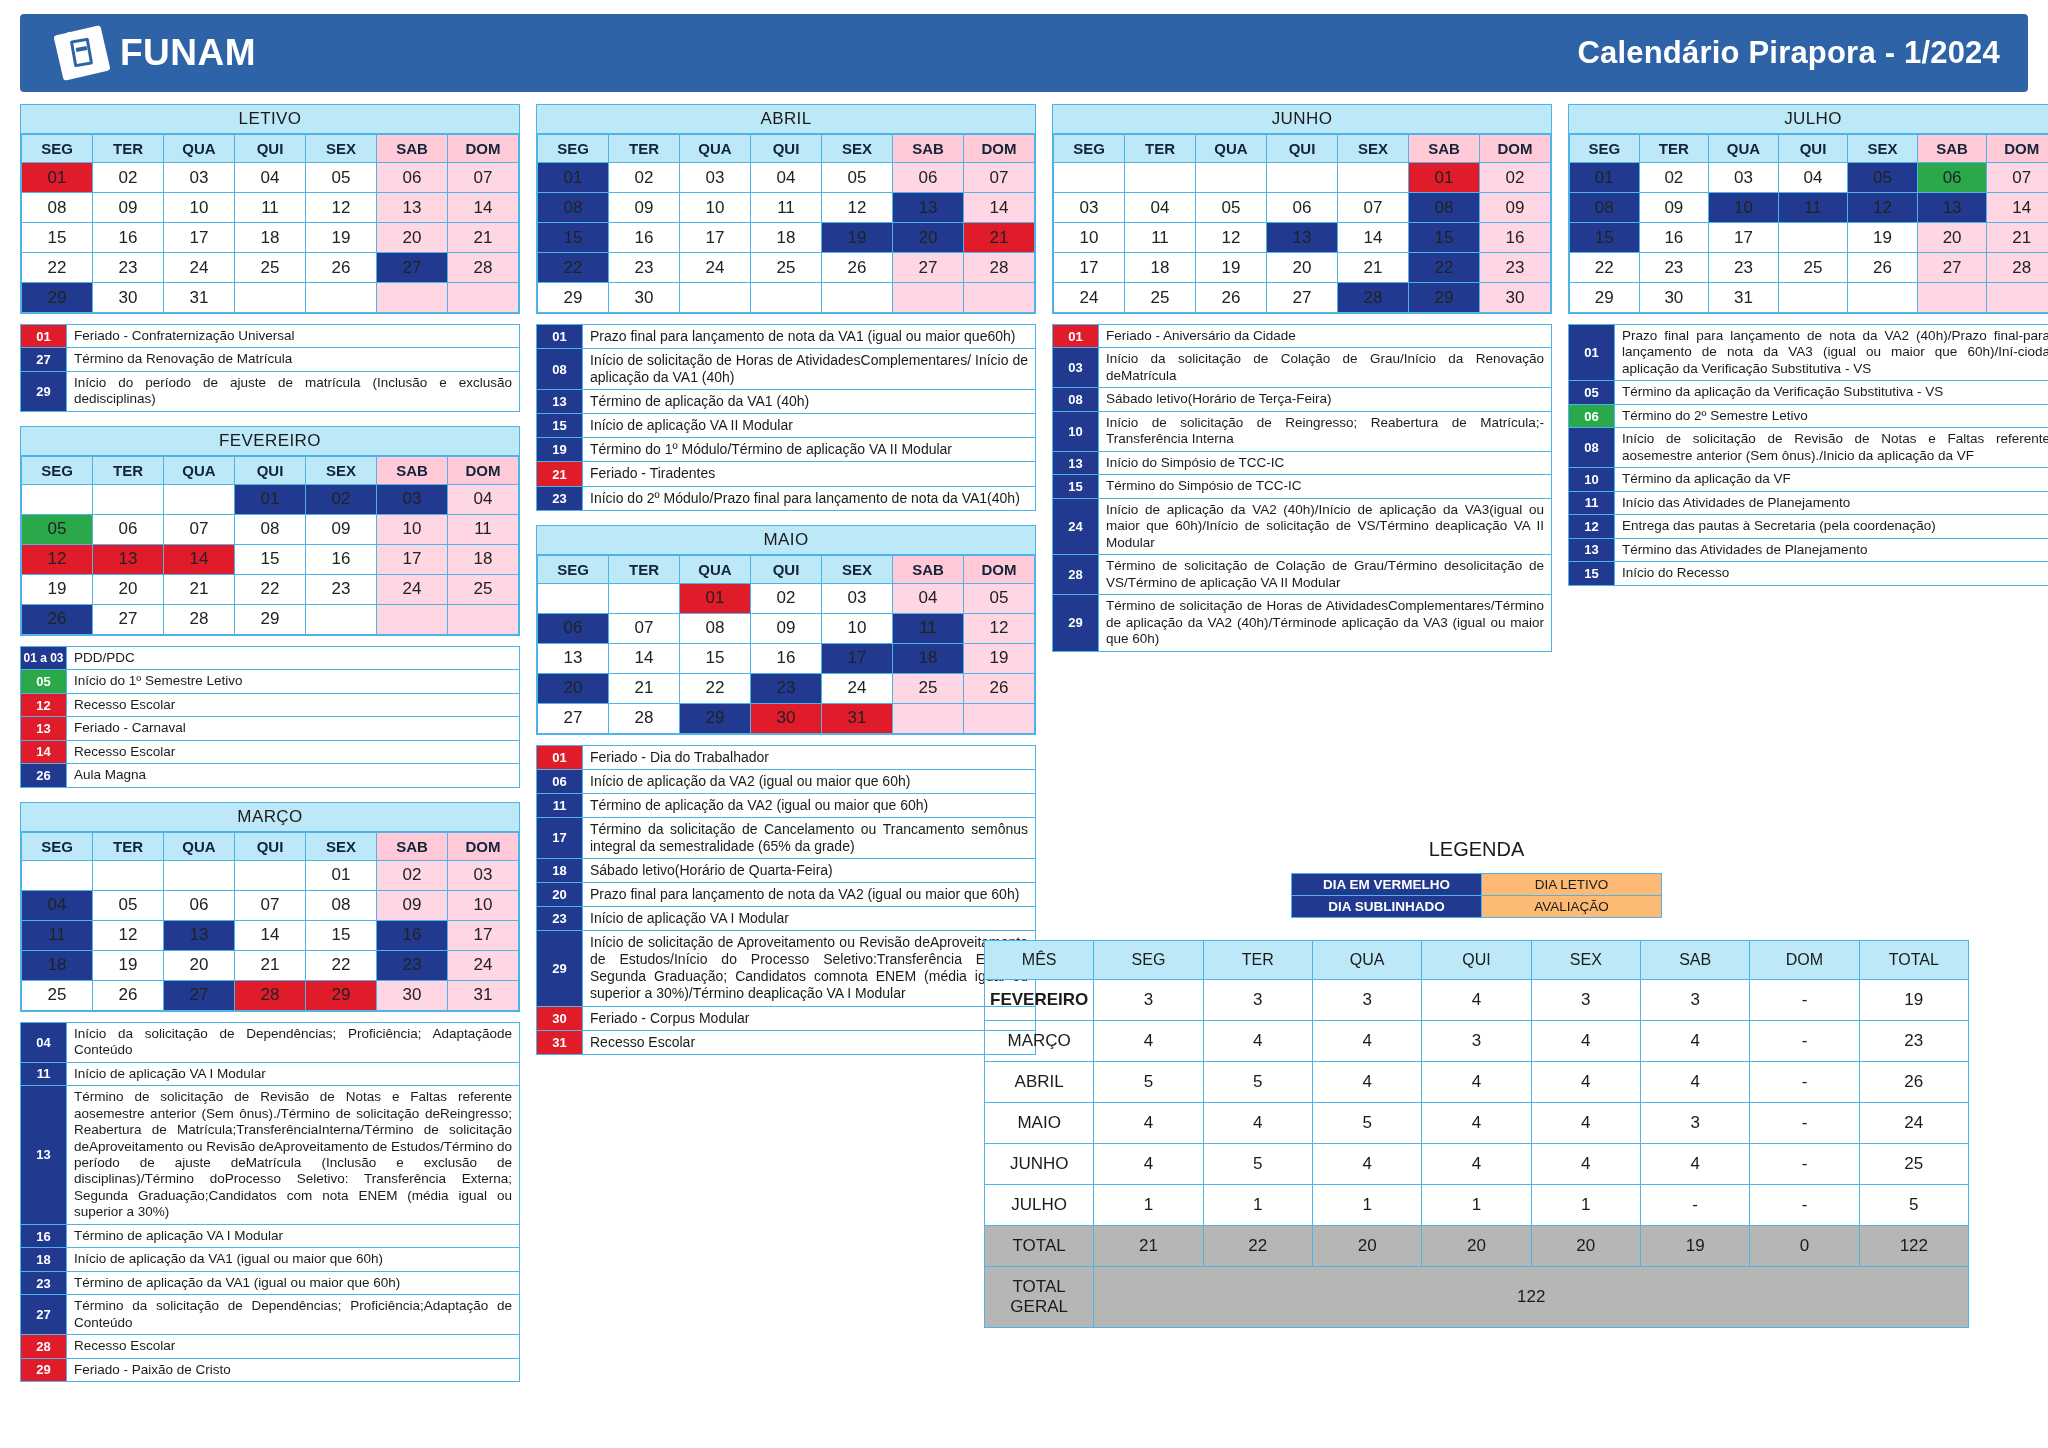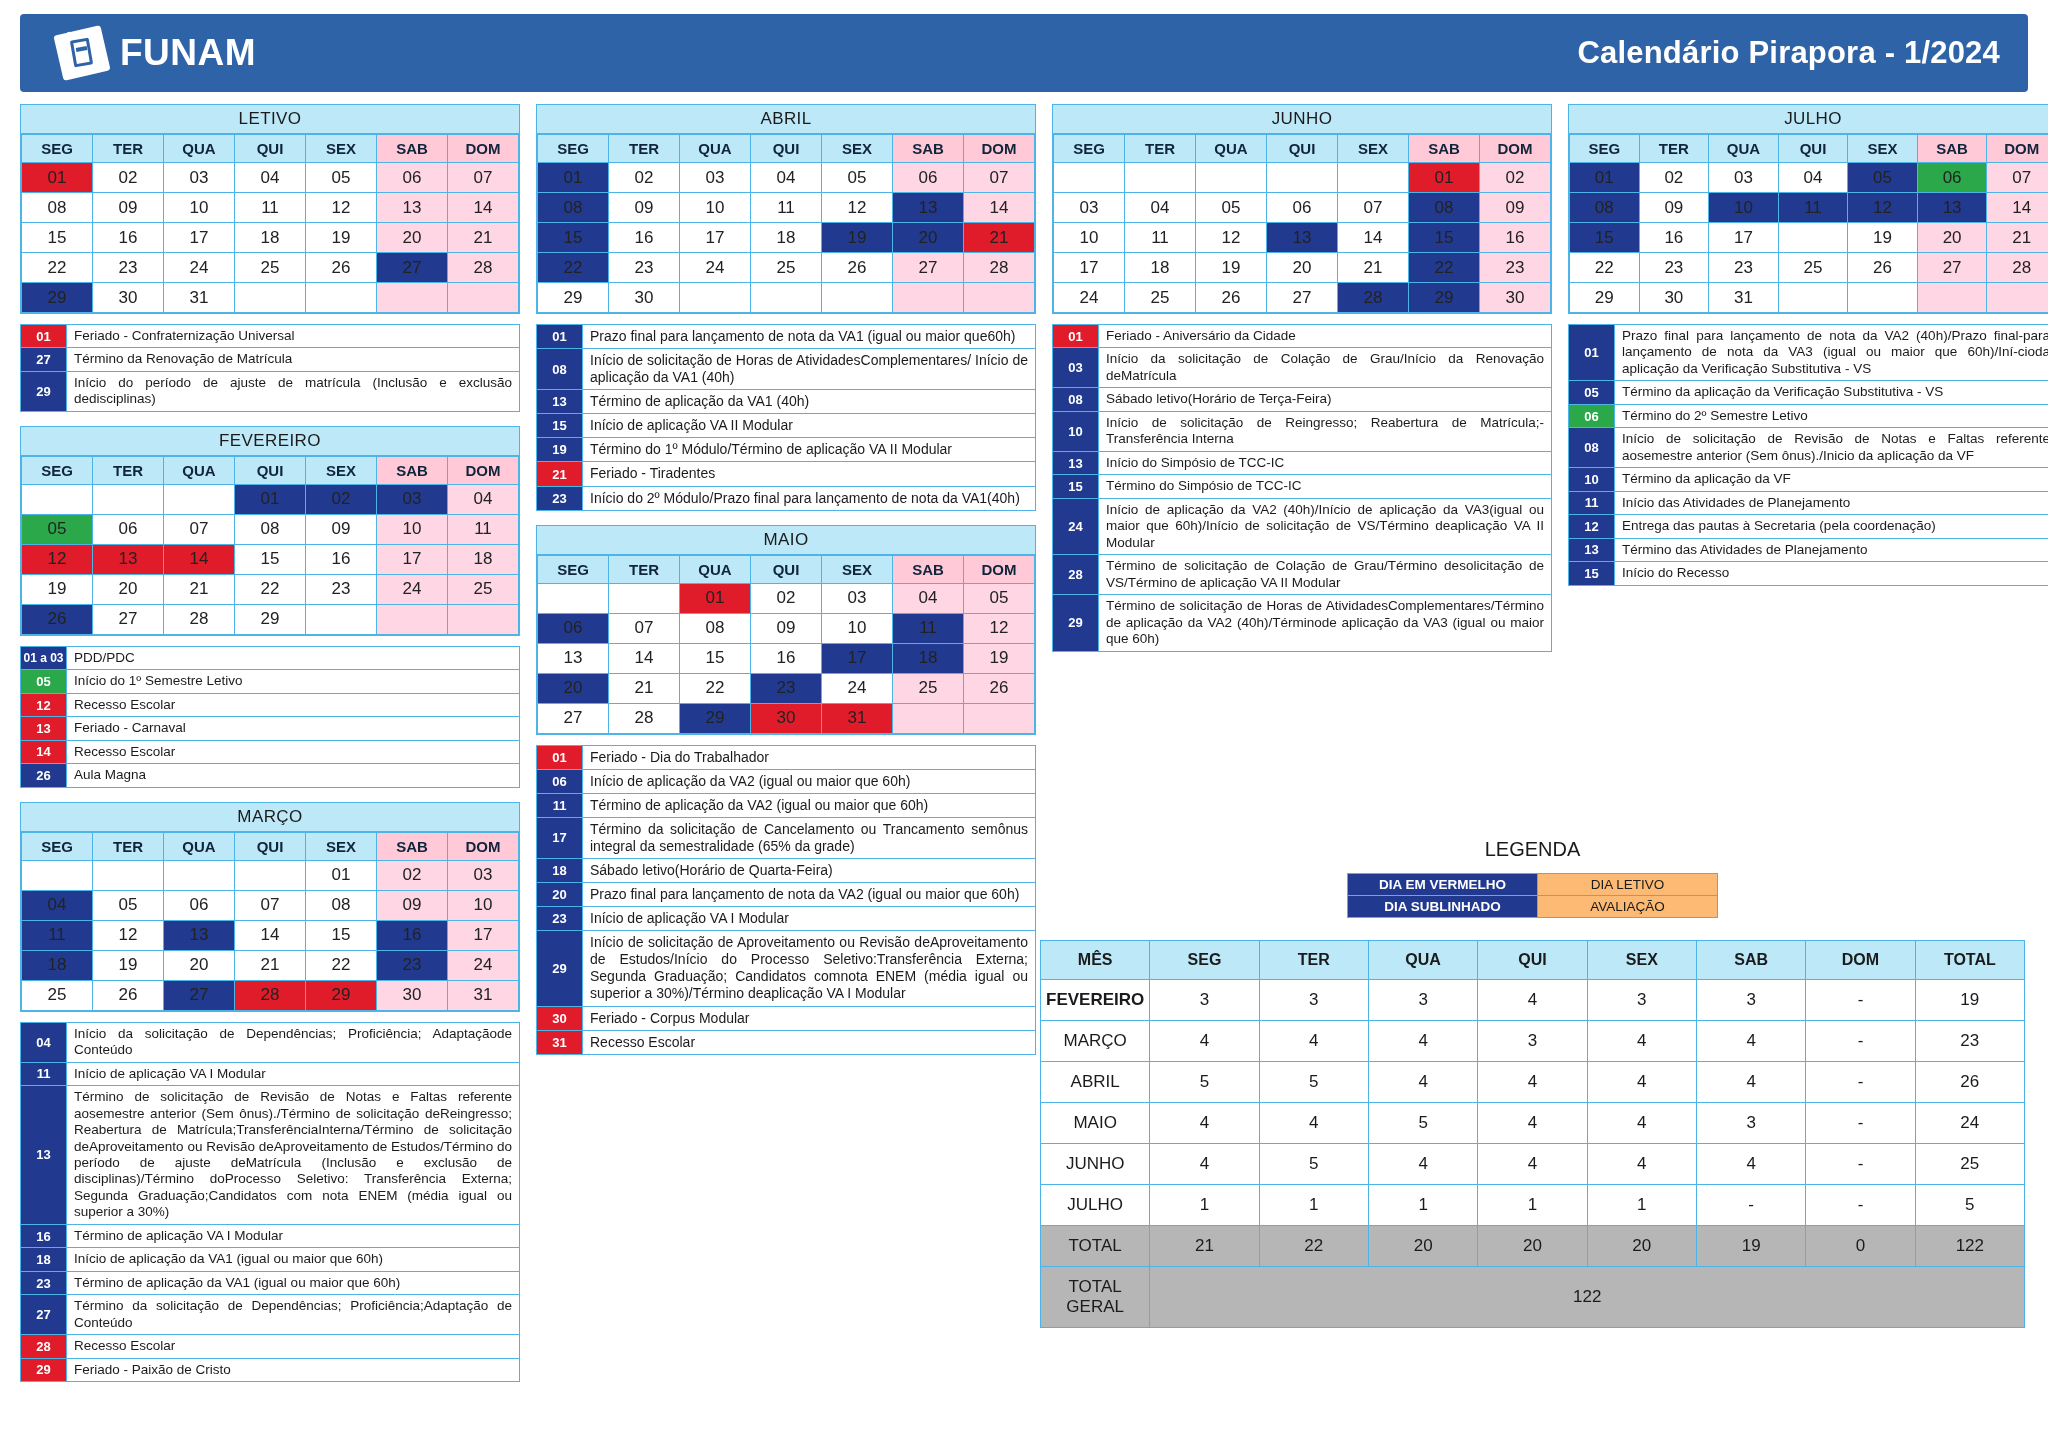--- a/index.html
+++ b/index.html
@@ -98,21 +98,21 @@
   .legenda-tbl td { border:1px solid #4cb4e7; font-size:13.5px; padding:3px 10px; text-align:center; }
   .legenda-tbl td.lk { background:#213a8f; color:#fff; font-weight:bold; width:190px; }
   .legenda-tbl td.lv { background:#fdba74; color:#1b1b1b; width:180px; }
 
   
   .summary { width:100%; border-collapse:collapse; margin-top:22px; table-layout:fixed; }
   .summary th, .summary td {
     border:1px solid #4cb4e7; text-align:center; font-size:17px;
     padding:10px 0; color:#1b1b1b;
   }
-  .summary th { background:#bde8f8; font-weight:bold; font-size:16px; }
+  .summary th { background:#bde8f8; font-weight:normal; font-size:16px; }
   .summary td.mes { font-weight:normal; }
   .summary tr.first td.mes { font-weight:bold; }
   .summary tr.total td { background:#b6b6b6; }
   .summary tr.geral td { background:#b6b6b6; }
 </style>
 </head>
 <body>
 
 <div class="page">
 
@@ -827,21 +827,21 @@
               </tr>
               <tr>
                 <td class="k">15</td>
                 <td class="v">Início do Recesso</td>
               </tr>
             </tbody>
           </table>
         </div>
       </div>
   </div>
-<div style="position: absolute; left: 1040px; top: 820px; width: 985px;">
+<div style="position: absolute; left: 984px; top: 820px; width: 985px;">
       <div class="legenda-wrap">
         <div class="legenda-title">LEGENDA</div>
         <table class="legenda-tbl">
           <tbody>
             <tr>
               <td class="lk">DIA EM VERMELHO</td>
               <td class="lv">DIA LETIVO</td>
             </tr>
             <tr>
               <td class="lk">DIA SUBLINHADO</td>

